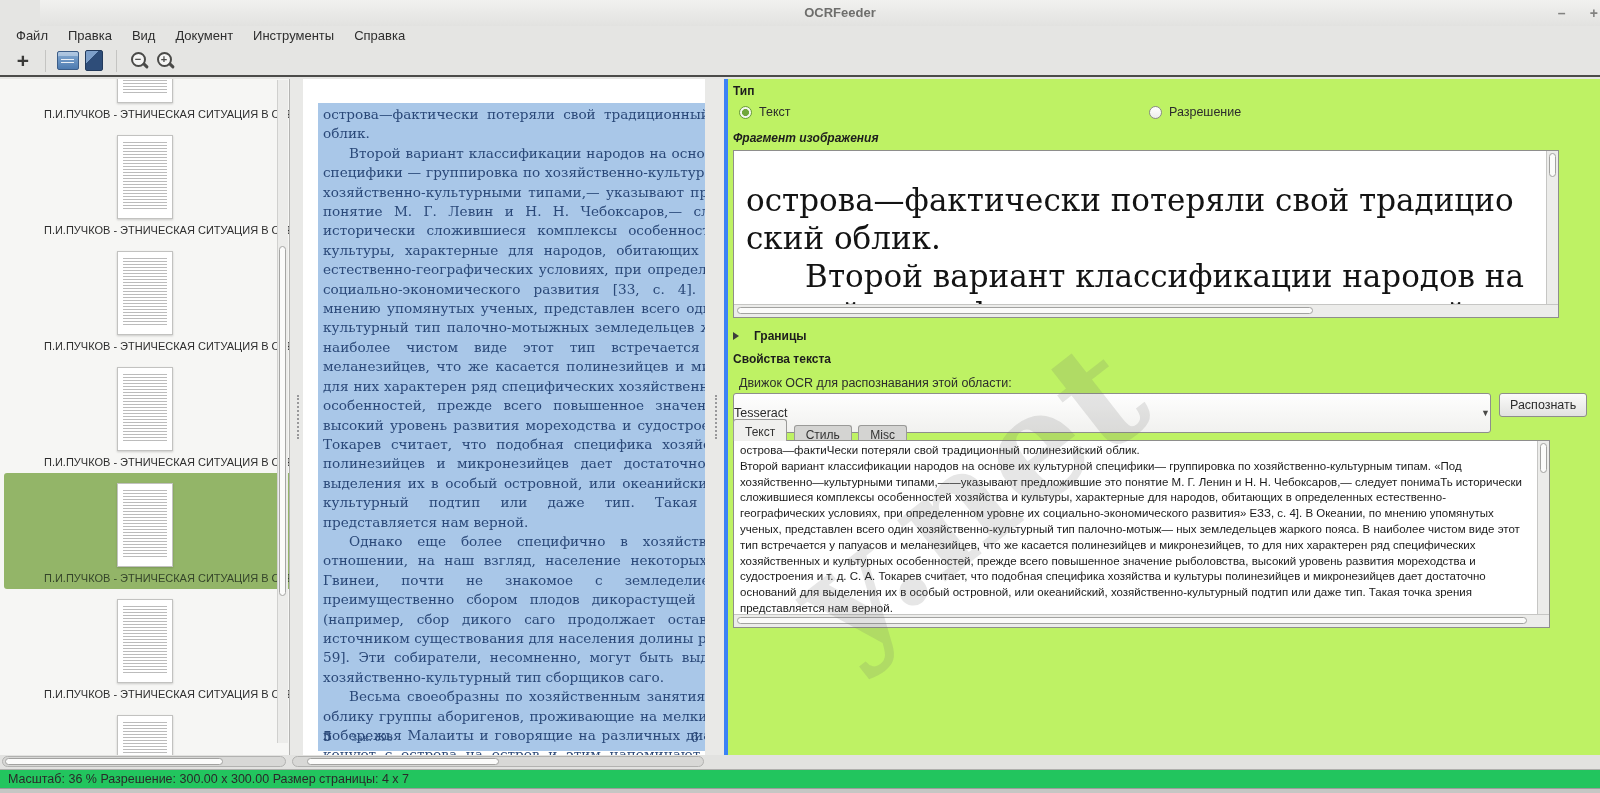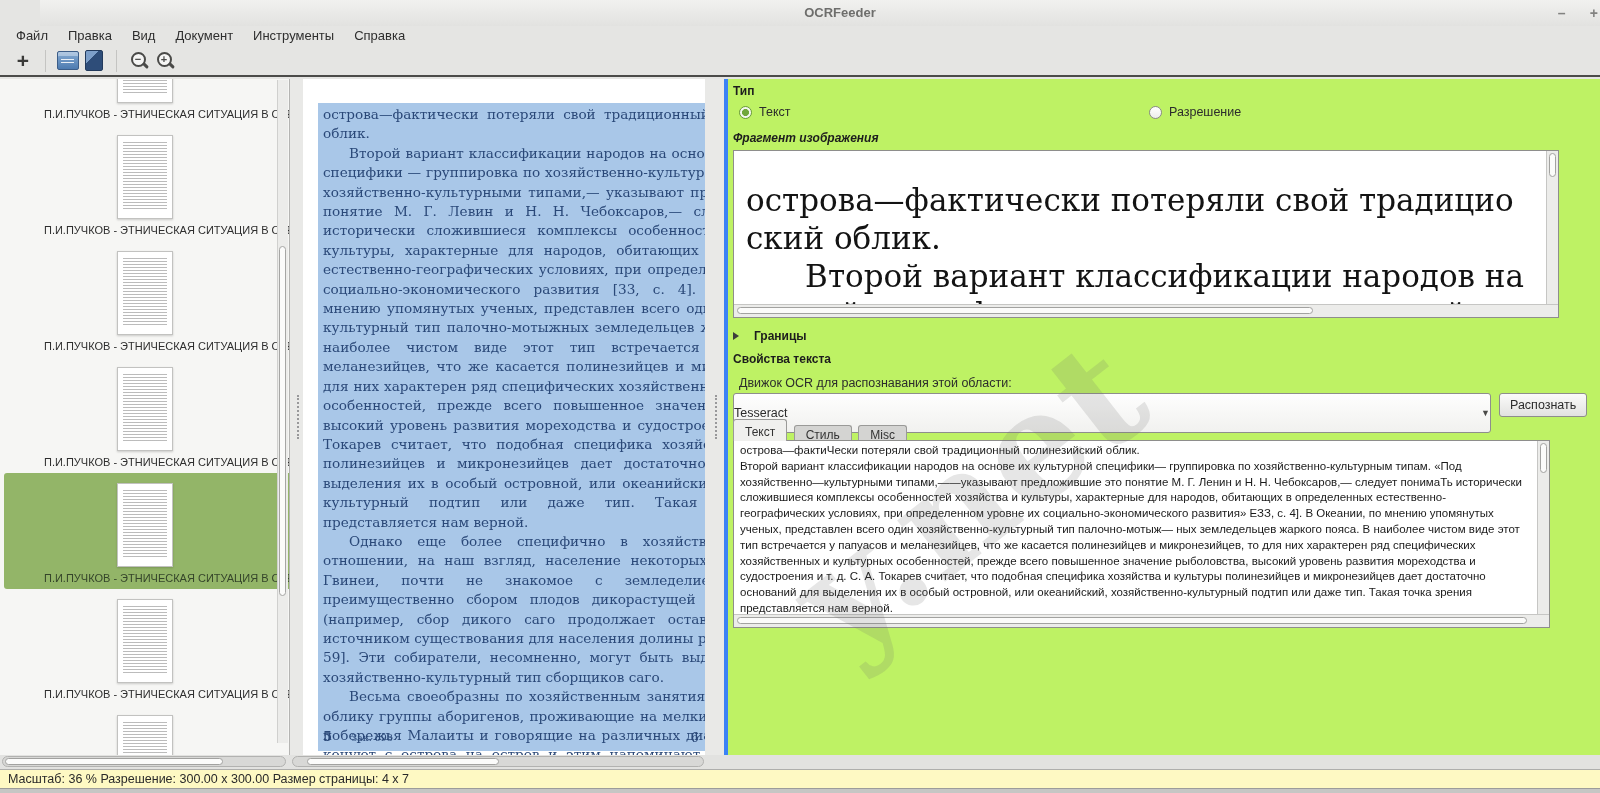--- a/index.html
+++ b/index.html
@@ -127,21 +127,21 @@
   #ocr-text{position:absolute;left:6px;top:2px;width:790px;font-size:11.5px;line-height:15.8px;
     color:#1a1a1a;white-space:pre-wrap;}
   #ocr-vscroll{position:absolute;right:0;top:0;width:11px;height:174px;background:#ececea;border-left:1px solid #c6c6c4;}
   #ocr-vscroll .thumb-v{position:absolute;left:1.5px;top:2px;width:7px;height:30px;background:#fbfbfa;border:1px solid #a2a2a0;border-radius:4px;box-sizing:border-box;}
   #ocr-hscroll{position:absolute;left:0;bottom:0;width:815px;height:12px;background:#ececea;border-top:1px solid #c6c6c4;}
   #ocr-hscroll .hscroll-pill{left:3px;top:2px;width:790px;}
   #watermark{left:30px;top:470px;transform:rotate(-38deg);transform-origin:left top;
     font-family:"DejaVu Serif",serif;font-weight:bold;font-size:150px;color:rgba(105,105,105,0.17);
     pointer-events:none;z-index:5;white-space:nowrap;}
   
-  #statusbar{left:0;top:769px;width:1600px;height:19px;background:#fef9c3;border-top:1px solid #aeaeac;
+  #statusbar{left:0;top:769px;width:1600px;height:19px;background:#22c55e;border-top:1px solid #aeaeac;
     box-sizing:border-box;display:flex;align-items:center;padding-left:8px;font-size:12.5px;color:#2a2a2a;}
   #bottomedge{left:0;top:788px;width:1600px;height:5px;background:#c6c6c4;border-top:1px solid #9c9c9a;box-sizing:border-box;}
 </style>
 </head>
 <body>
 
 <div class="abs" id="titlebar">
   <div id="window-title">OCRFeeder</div>
   <div class="abs" id="win-controls">
     <span>–</span>

